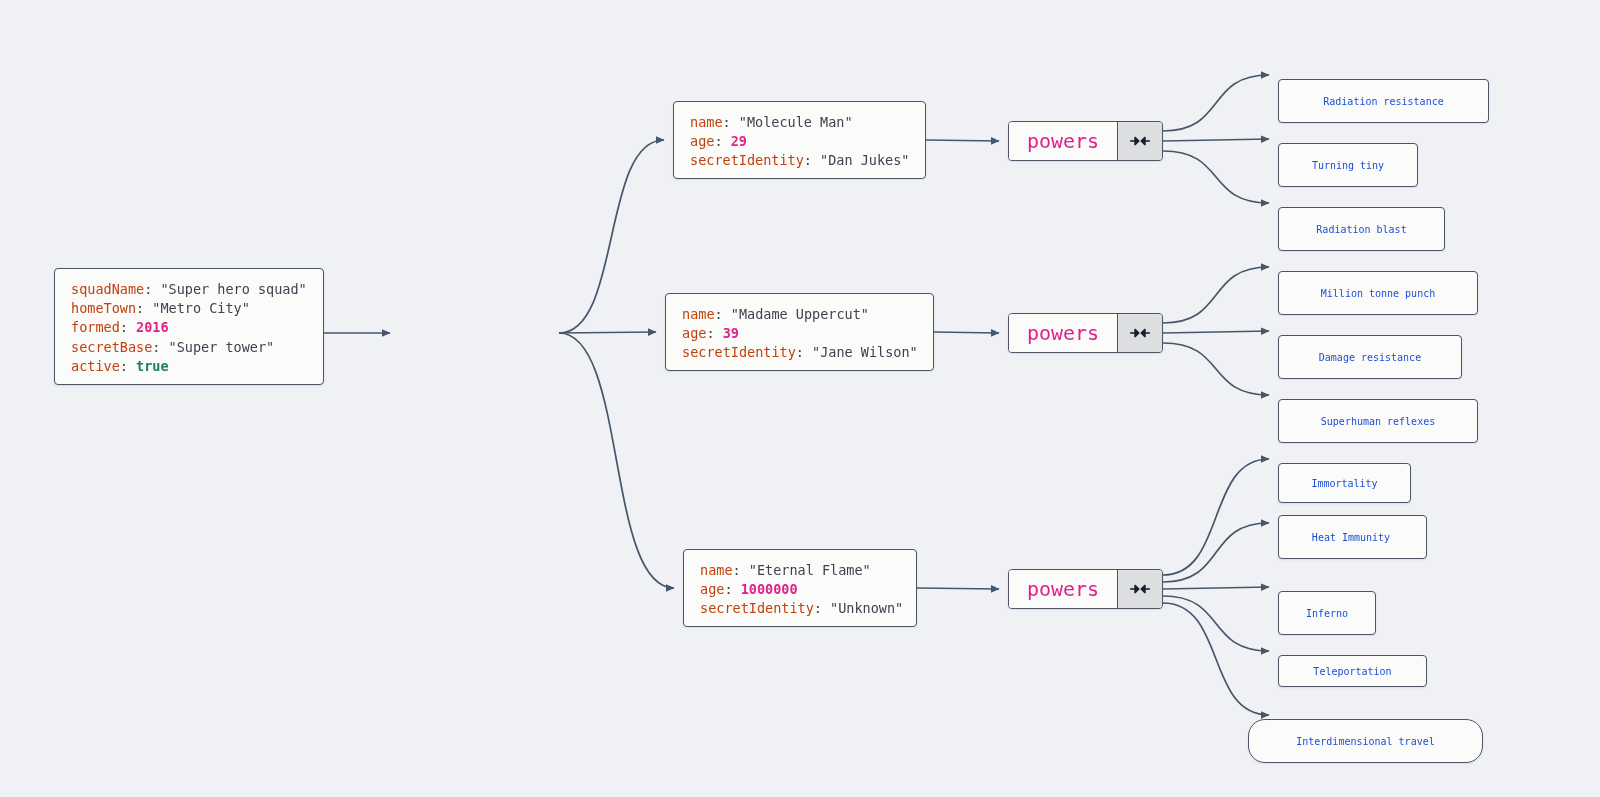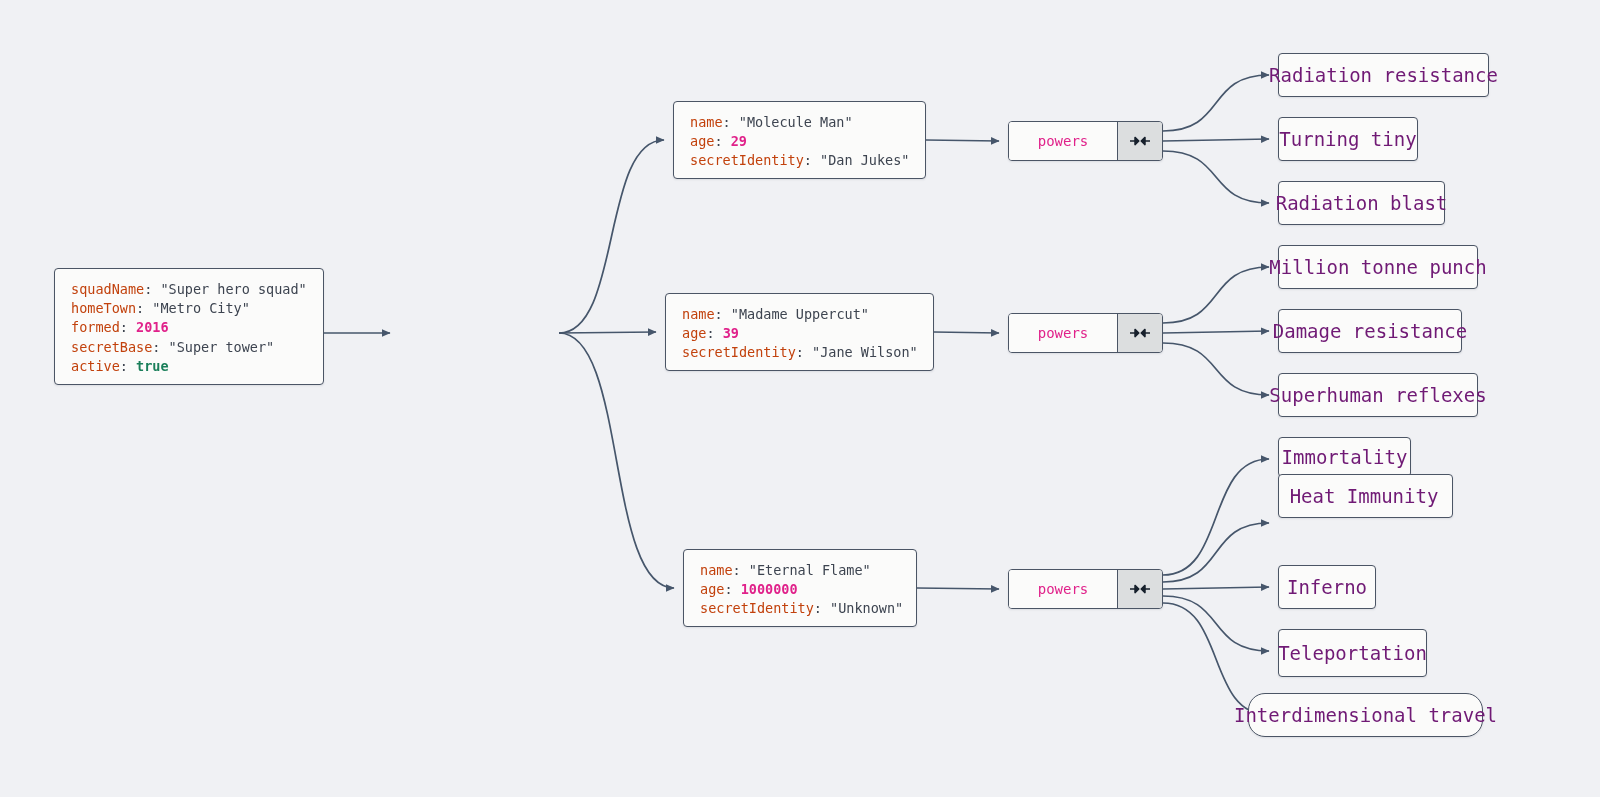--- a/index.html
+++ b/index.html
@@ -51,45 +51,46 @@
     align-items: stretch;
     padding: 0;
     overflow: hidden;
   }
   .key-node .key-label {
     flex: 1 1 auto;
     display: flex;
     align-items: center;
     justify-content: center;
     color: #e0218a;
-    font-size: 14px;
+    font-size: 20px;
     padding: 0 16px;
     background: #fbfbfa;
   }
   .key-node .collapse-btn {
     flex: 0 0 auto;
     width: 44px;
     display: flex;
     align-items: center;
     justify-content: center;
     background: #dcdedf;
     border-left: 1.6px solid #4b5565;
     cursor: pointer;
   }
   .collapse-btn svg { display: block; }
 
   
   .leaf-node {
     display: flex;
     align-items: center;
     justify-content: center;
-    color: #701a75;
-    font-size: 19px;
+    color: #1d4ed8;
+    font-size: 10px;
     padding: 0 14px;
     white-space: nowrap;
+    margin-top: 26px;
   }
 </style>
 </head>
 <body>
 
 <div id="canvas">
 
   <svg id="edges" viewBox="0 0 1600 797" width="1600" height="797">
     <defs>
       <marker id="arrow" markerWidth="9" markerHeight="9" refX="8" refY="4.5" orient="auto" markerUnits="userSpaceOnUse">
@@ -166,27 +167,27 @@
       </div>
       <div class="node leaf-node" style="left: 1278px; top: 309px; width: 184px; height: 44px;">
         <span>Damage resistance</span>
       </div>
       <div class="node leaf-node" style="left: 1278px; top: 373px; width: 200px; height: 44px;">
         <span>Superhuman reflexes</span>
       </div>
       <div class="node leaf-node" style="left: 1278px; top: 437px; width: 133px; height: 40px;">
         <span>Immortality</span>
       </div>
-      <div class="node leaf-node" style="left: 1278px; top: 474px; width: 175px; height: 44px; padding-left: 11px;">
+      <div class="node leaf-node" style="left: 1278px; top: 489px; width: 149px; height: 44px; padding-left: 11px;">
         <span>Heat Immunity</span>
       </div>
       <div class="node leaf-node" style="left: 1278px; top: 565px; width: 98px; height: 44px;">
         <span>Inferno</span>
       </div>
-      <div class="node leaf-node" style="left: 1278px; top: 629px; width: 149px; height: 48px; text-align: right;">
+      <div class="node leaf-node" style="left: 1278px; top: 629px; width: 149px; height: 32px; text-align: right;">
         <span>Teleportation</span>
       </div>
       <div class="node leaf-node" style="left: 1248px; top: 693px; width: 235px; height: 44px; border-radius: 17px;">
         <span>Interdimensional travel</span>
       </div>
     </div>
 
 </div>
 
 </body></html>

